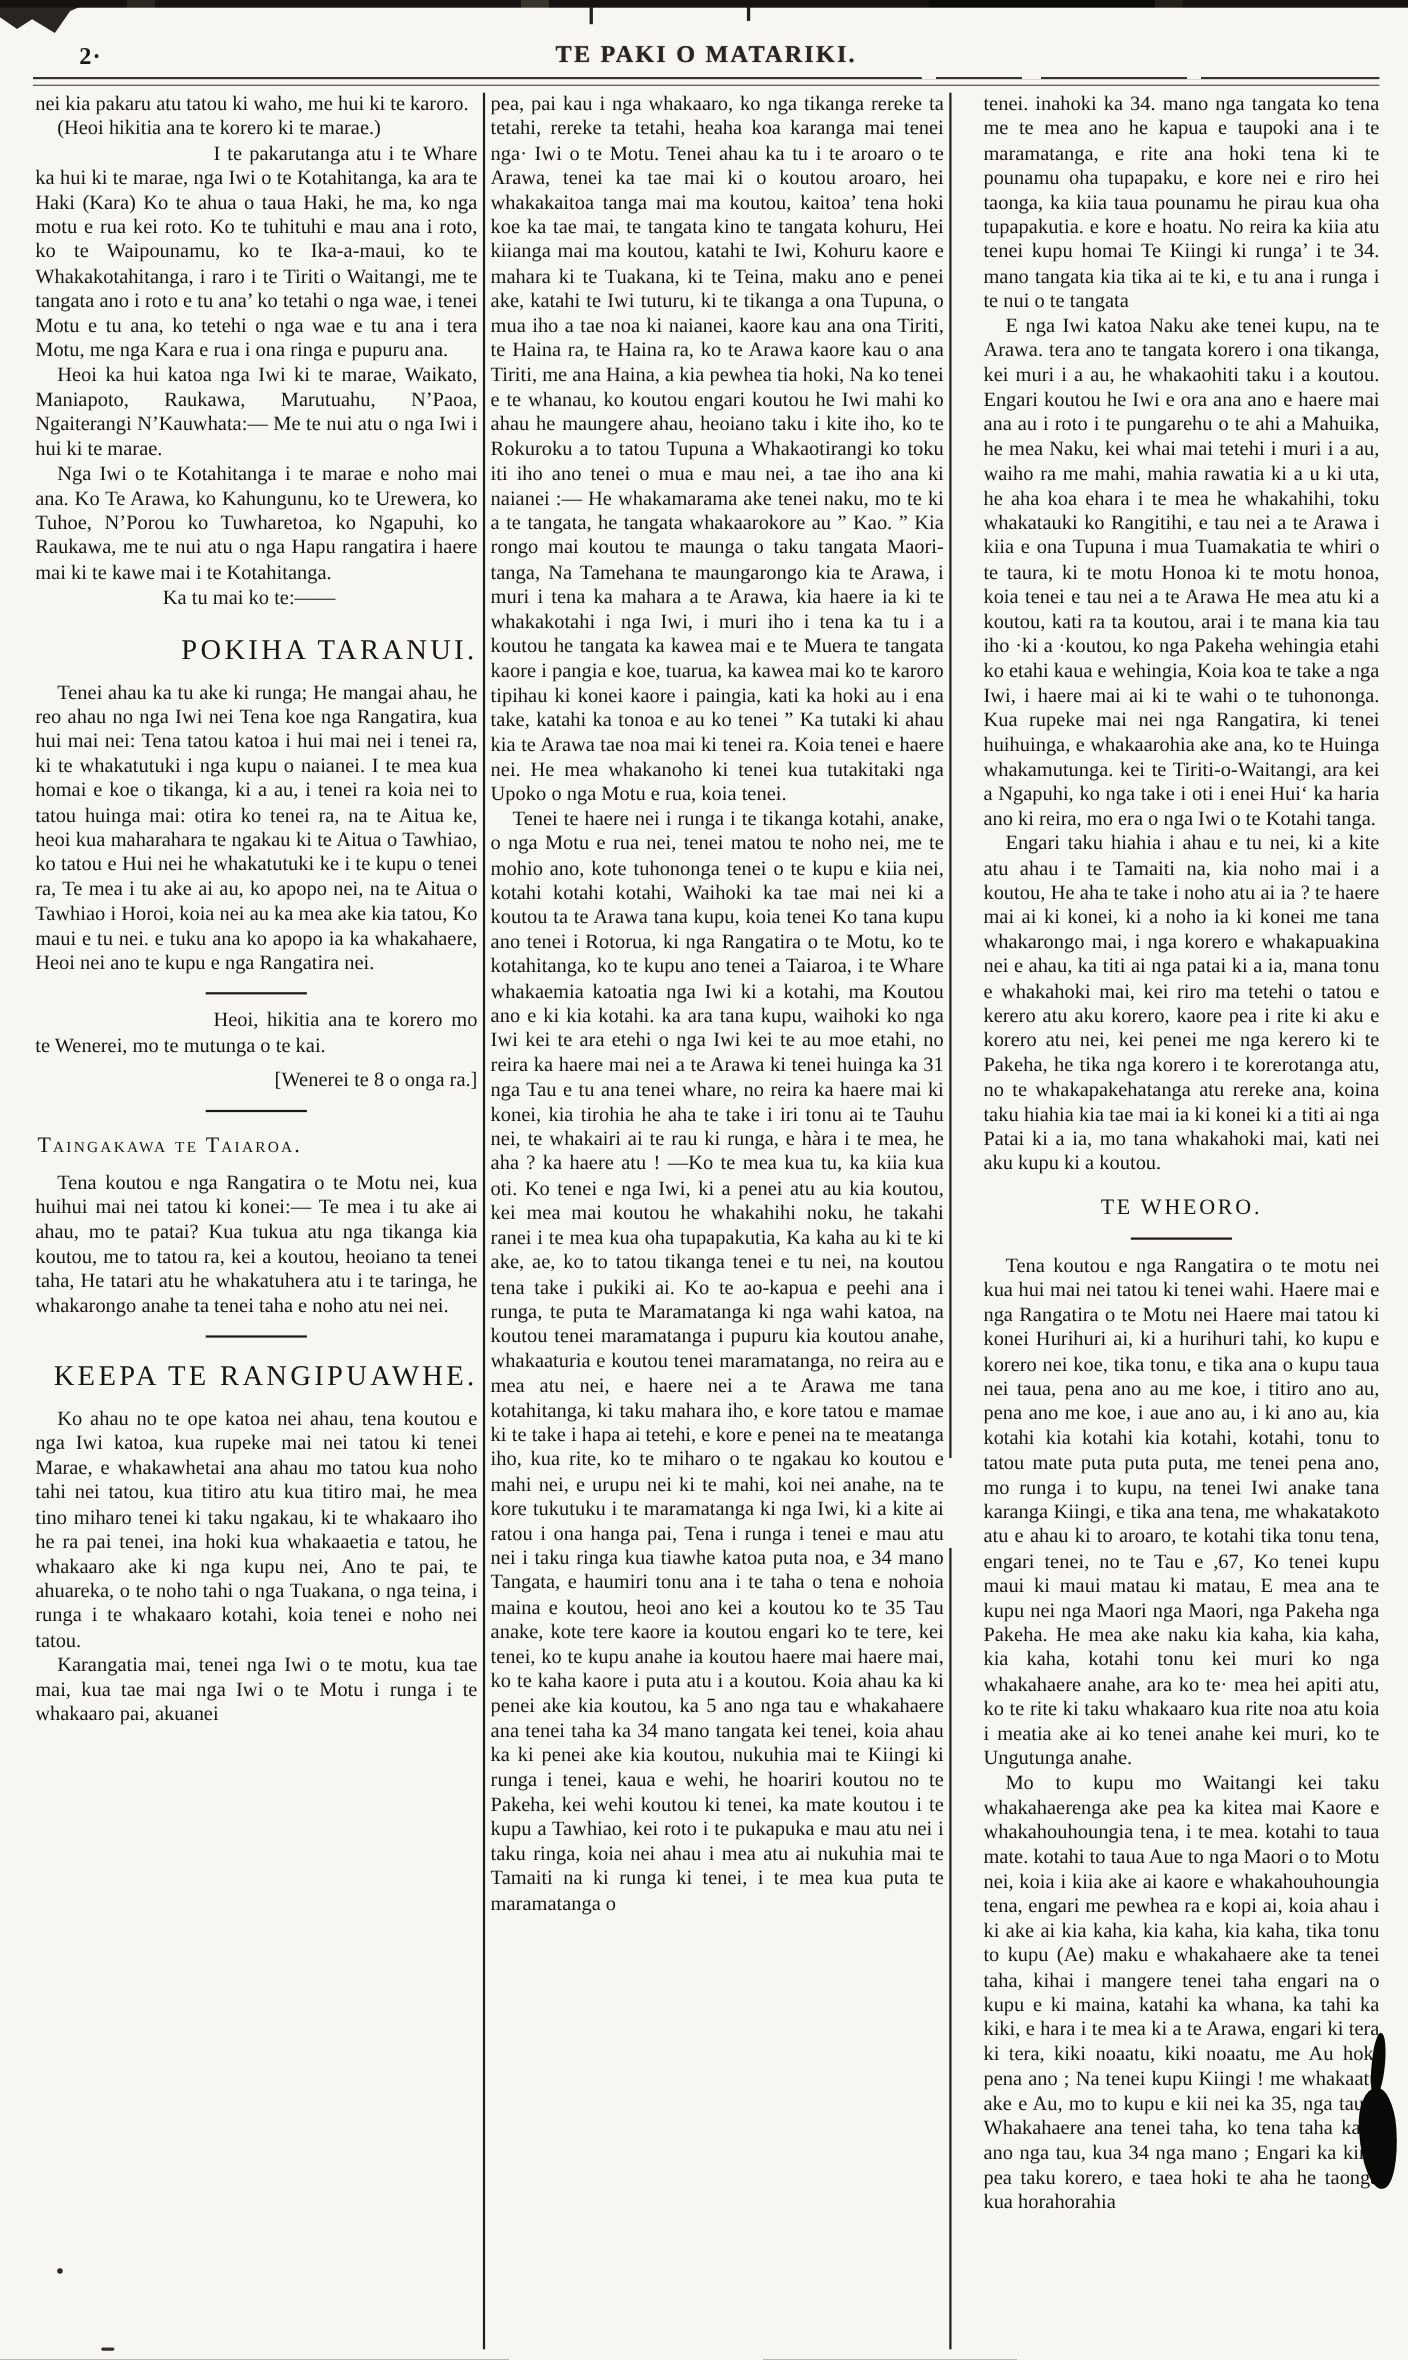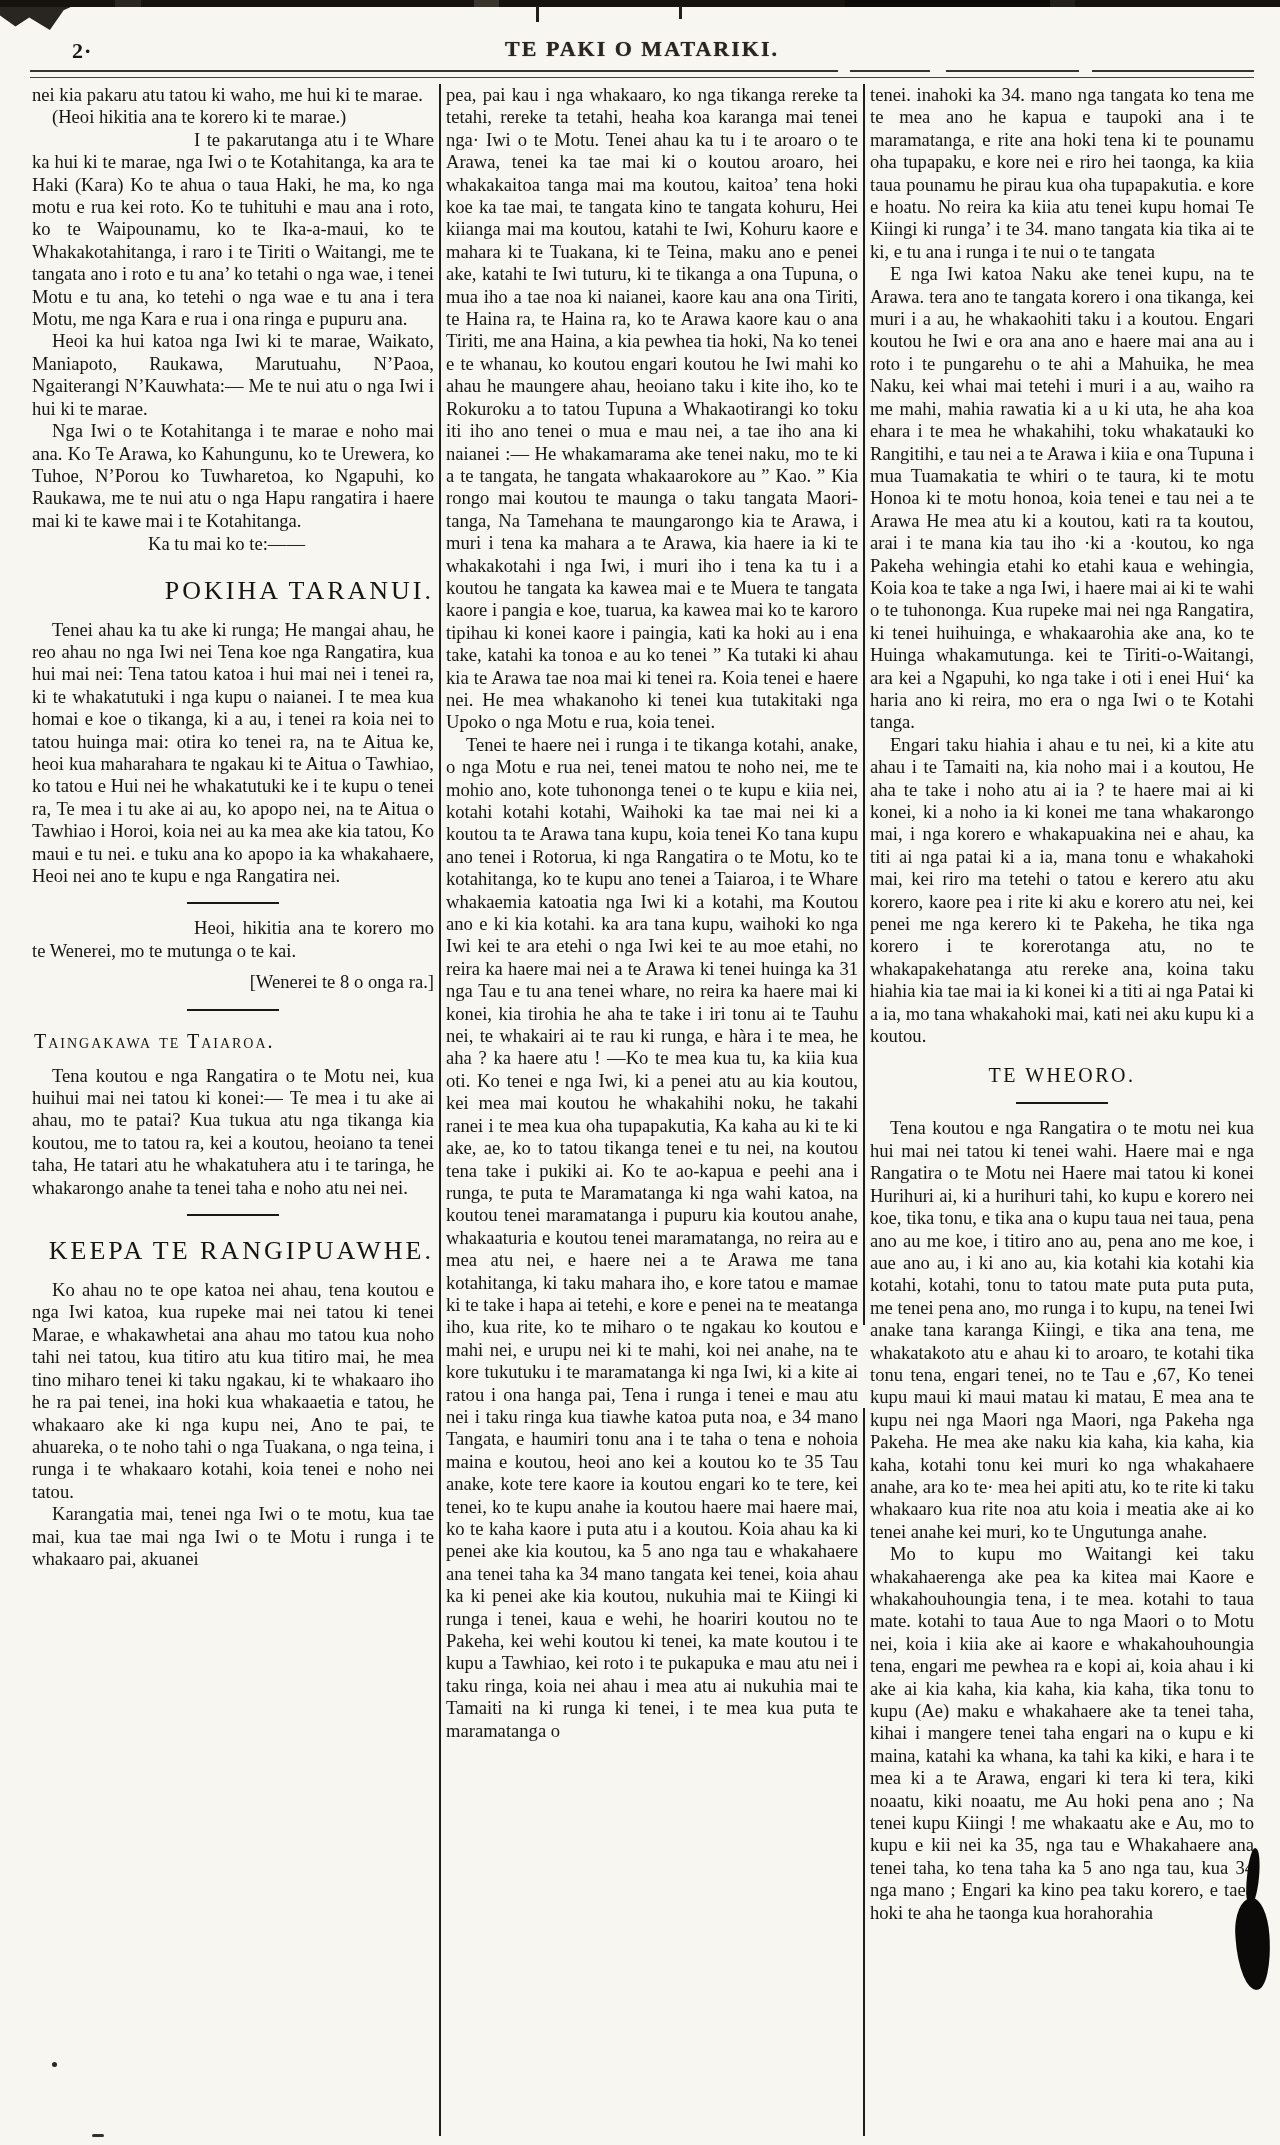--- a/index.html
+++ b/index.html
@@ -54,21 +54,21 @@
   .columns{
     position:absolute;left:32px;top:84px;width:1222px;height:2052px;
     display:flex;overflow:hidden;
   }
   .col{
     font-size:18.6px;line-height:22.4px;
     text-align:justify;overflow:hidden;
   }
   .col-1{flex:0 0 402px;}
   .col-2{flex:0 0 412px;}
-  .col-3{flex:1 1 auto;}
+  .col-3{flex:1 1 auto;margin-left:24px;}
   .vdiv{flex:0 0 2px;background:#211d17;margin:0 5px;}
   .vdiv-2{background:
     linear-gradient(#211d17 0 60.5%,transparent 60.5% 64.5%,#211d17 64.5% 100%);}
   
   .para{margin:0;text-indent:20px;}
   .para-first{margin:0;text-indent:0;}
   .para-deep{margin:0;text-indent:162px;}
   .lead-line{margin:1px 0 4px;padding-left:116px;}
   .h-display{
     font-size:26px;line-height:30px;text-align:right;
@@ -97,21 +97,21 @@
   <div class="corner-smudge"></div>
   <div class="tick tick1"></div>
   <div class="tick tick2"></div>
 
   <span class="pagenum">2·</span>
   <h1 class="masthead">TE PAKI O MATARIKI.</h1>
   <div class="headrule"></div>
 
   <main class="columns">
     <section class="col col-1">
-        <p class="para-first">nei kia pakaru atu tatou ki waho, me hui ki te marae.</p>
+        <p class="para-first">nei kia pakaru atu tatou ki waho, me hui ki te karoro.</p>
         <p class="para">(Heoi hikitia ana te korero ki te marae.)</p>
         <p class="para-deep">I te pakarutanga atu i te Whare ka hui ki te marae, nga Iwi o te Kotahitanga, ka ara te Haki (Kara) Ko te ahua o taua Haki, he ma, ko nga motu e rua kei roto. Ko te tuhituhi e mau ana i roto, ko te Waipounamu, ko te Ika-a-maui, ko te Whakakotahitanga, i raro i te Tiriti o Waitangi, me te tangata ano i roto e tu ana’ ko tetahi o nga wae, i tenei Motu e tu ana, ko tetehi o nga wae e tu ana i tera Motu, me nga Kara e rua i ona ringa e pupuru ana.</p>
         <p class="para">Heoi ka hui katoa nga Iwi ki te marae, Waikato, Maniapoto, Raukawa, Marutuahu, N’Paoa, Ngaiterangi N’Kauwhata:— Me te nui atu o nga Iwi i hui ki te marae.</p>
         <p class="para">Nga Iwi o te Kotahitanga i te marae e noho mai ana. Ko Te Arawa, ko Kahungunu, ko te Urewera, ko Tuhoe, N’Porou ko Tuwharetoa, ko Ngapuhi, ko Raukawa, me te nui atu o nga Hapu rangatira i haere mai ki te kawe mai i te Kotahitanga.</p>
         <p class="lead-line">Ka tu mai ko te:——</p>
         <h2 class="h-display">POKIHA TARANUI.</h2>
         <p class="para">Tenei ahau ka tu ake ki runga; He mangai ahau, he reo ahau no nga Iwi nei Tena koe nga Rangatira, kua hui mai nei: Tena tatou katoa i hui mai nei i tenei ra, ki te whakatutuki i nga kupu o naianei. I te mea kua homai e koe o tikanga, ki a au, i tenei ra koia nei to tatou huinga mai: otira ko tenei ra, na te Aitua ke, heoi kua maharahara te ngakau ki te Aitua o Tawhiao, ko tatou e Hui nei he whakatutuki ke i te kupu o tenei ra, Te mea i tu ake ai au, ko apopo nei, na te Aitua o Tawhiao i Horoi, koia nei au ka mea ake kia tatou, Ko maui e tu nei. e tuku ana ko apopo ia ka whakahaere, Heoi nei ano te kupu e nga Rangatira nei.</p>
         <hr class="srule">
         <p class="para-deep">Heoi, hikitia ana te korero mo te Wenerei, mo te mutunga o te kai.</p>
         <p class="note-center">[Wenerei te 8 o onga ra.]</p>

